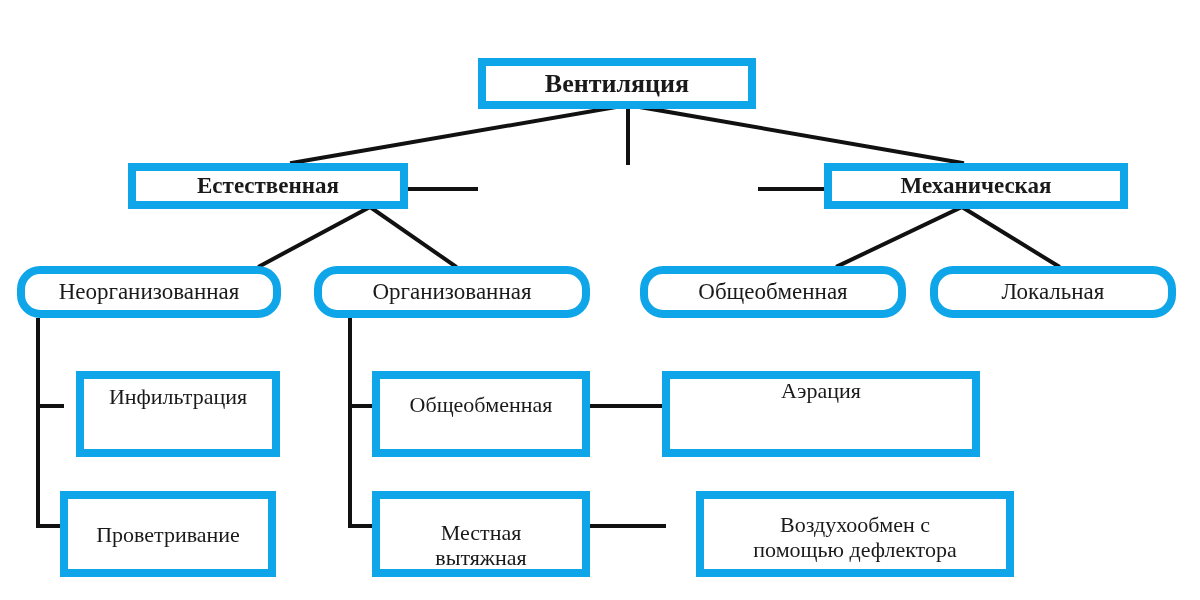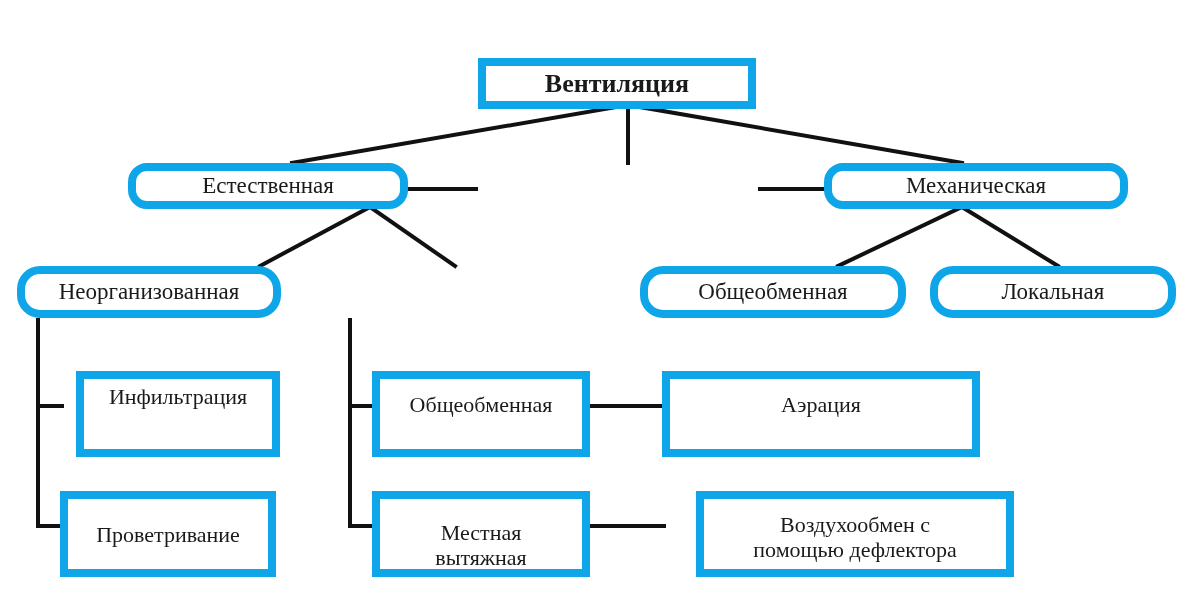--- a/index.html
+++ b/index.html
@@ -31,21 +31,21 @@
     width: 100%;
     text-align: center;
     line-height: 1.12;
     white-space: pre-line;
   }
   
   .v-center { align-items: center; }
   .v-top    { align-items: flex-start; }
 
   .fs-root   { font-size: 26px; font-weight: 700; }
-  .fs-lvl2   { font-size: 23px; font-weight: 400; border-radius: 19px; }
+  .fs-lvl2   { font-size: 23px; font-weight: 700; }
   .fs-lvl3   { font-size: 23px; font-weight: 400; border-radius: 23px; }
   .fs-leaf   { font-size: 22px; font-weight: 400; }
 
   
   .conn {
     position: absolute;
     background: #111111;
     z-index: 1;
   }
   .conn-h { height: 4px; }
@@ -103,20 +103,23 @@
 
 
   <div class="node v-center fs-lvl2" style="left:824px; top:163px; width:304px; height:46px;">
     <span class="label">Механическая</span>
   </div>
 
   <div class="node v-center fs-lvl3" style="left:17px; top:266px; width:264px; height:52px;">
     <span class="label">Неорганизованная</span>
   </div>
 
+  <div class="node v-center fs-lvl3" style="left:314px; top:266px; width:276px; height:52px;">
+    <span class="label">Организованная</span>
+  </div>
 
   <div class="node v-center fs-lvl3" style="left:640px; top:266px; width:266px; height:52px;">
     <span class="label">Общеобменная</span>
   </div>
 
   <div class="node v-center fs-lvl3" style="left:930px; top:266px; width:246px; height:52px;">
     <span class="label">Локальная</span>
   </div>
 
   <div class="node v-top fs-leaf" style="left:76px; top:371px; width:204px; height:86px; padding-top:6px;">
@@ -129,21 +132,21 @@
 
   <div class="node v-top fs-leaf" style="left:372px; top:371px; width:218px; height:86px; padding-top:14px;">
     <span class="label">Общеобменная</span>
   </div>
 
   <div class="node v-top fs-leaf" style="left:372px; top:491px; width:218px; height:86px; padding-top:22px;">
     <span class="label">Местная
 вытяжная</span>
   </div>
 
-  <div class="node v-top fs-leaf" style="left:662px; top:371px; width:318px; height:86px; padding-top:14px;">
+  <div class="node v-top fs-leaf" style="left:662px; top:371px; width:318px; height:86px; ">
     <span class="label">Аэрация</span>
   </div>
 
   <div class="node v-top fs-leaf" style="left:696px; top:491px; width:318px; height:86px; padding-top:14px;">
     <span class="label">Воздухообмен с
 помощью дефлектора</span>
   </div>
 
 </div>
 

